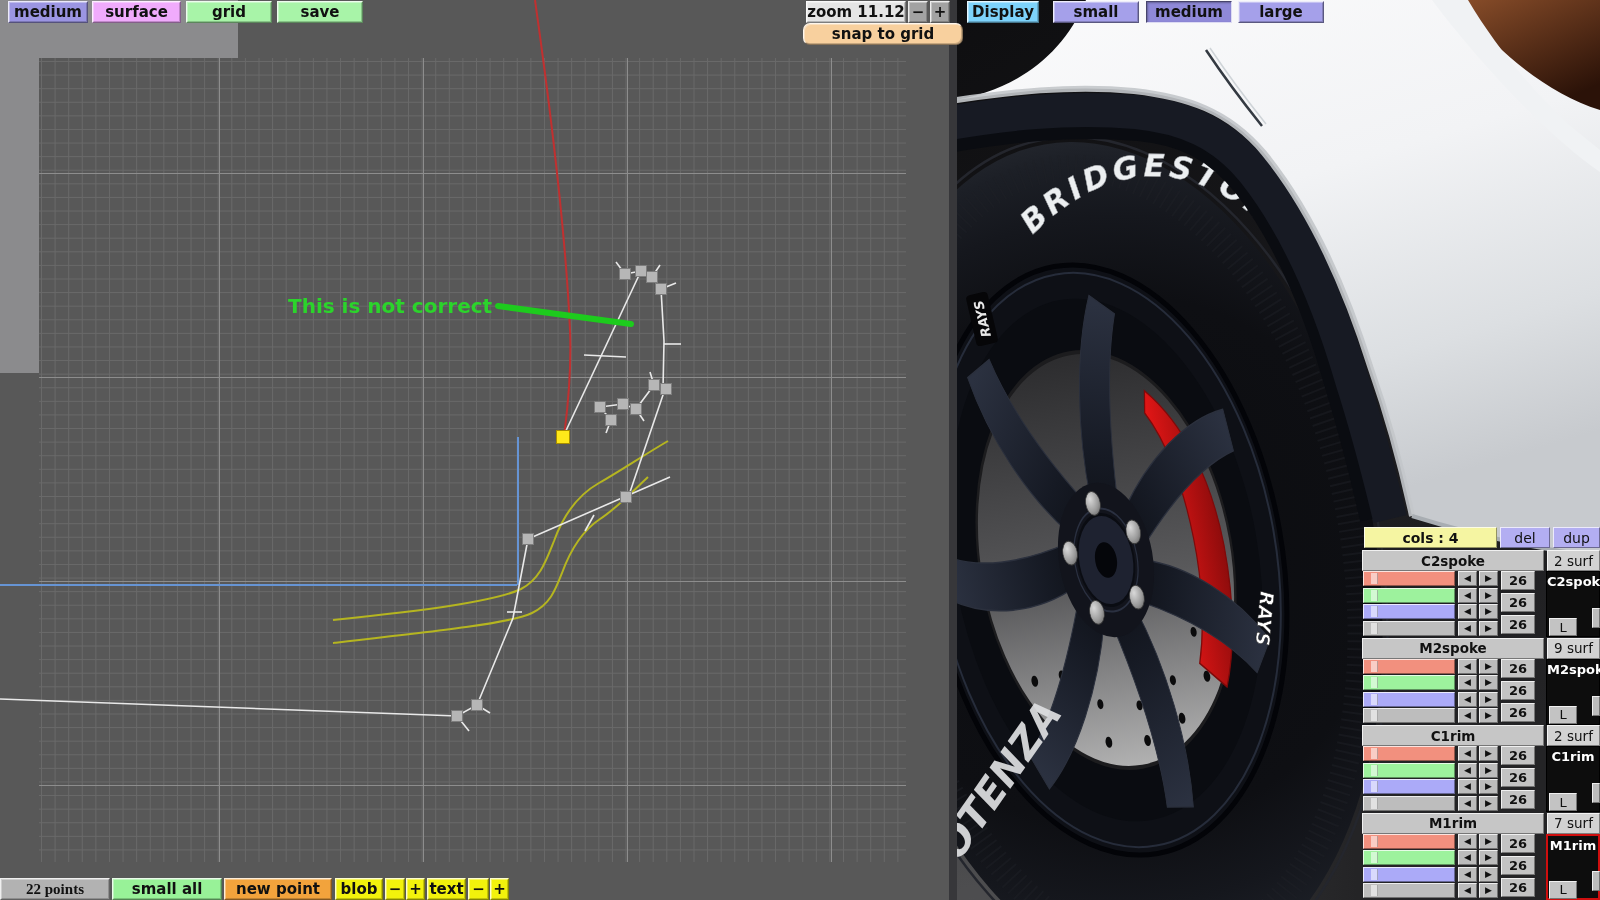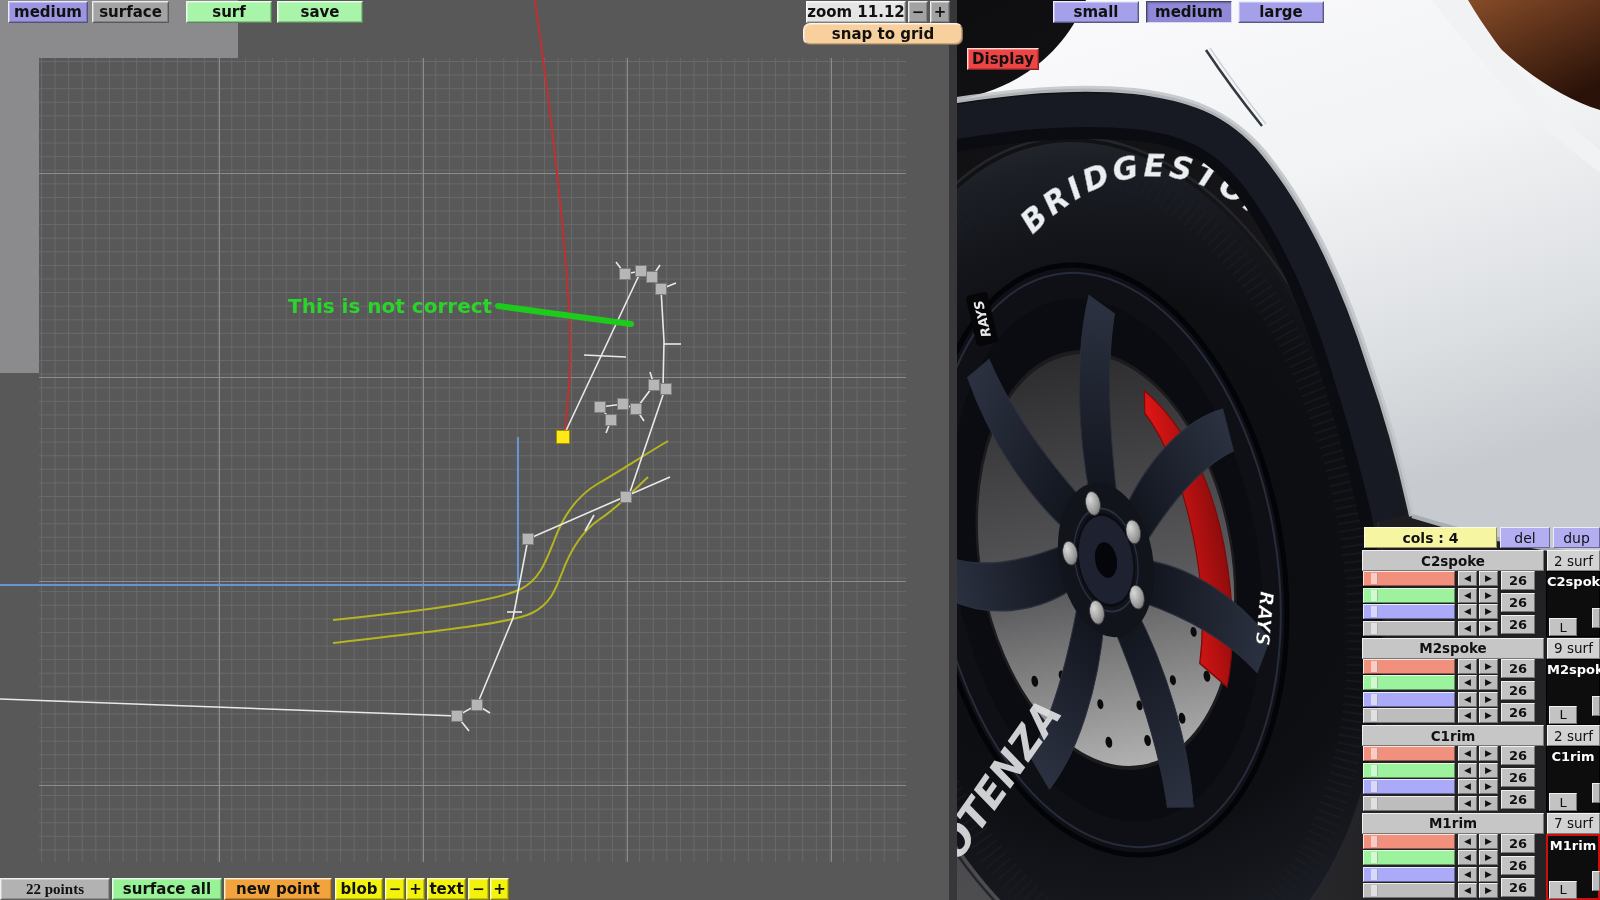--- a/index.html
+++ b/index.html
@@ -229,40 +229,40 @@
     </g>
     <rect x="556.5" y="430.5" width="13" height="13" fill="#ffe81a" stroke="#a88d00" stroke-width="1"></rect>
     <g>
       <line x1="498" y1="306" x2="631" y2="324" stroke="#1dcb1d" stroke-width="6" stroke-linecap="round"></line>
       <text x="288" y="313" font-family="DejaVu Sans, sans-serif" font-size="20" font-weight="bold" fill="#2bd42b">This is not correct</text>
     </g>
   </svg>
 
   <div id="top-toolbar">
       <div class="btn" style="left: 8px; top: 1px; width: 80px; background: rgb(155, 149, 226);">medium</div>
-      <div class="btn" style="left: 92px; top: 1px; width: 77px; background: #a3a3a3;">surface</div>
-      <div class="btn" style="left: 186px; top: 1px; width: 86px; background: rgb(168, 244, 168);">surf</div>
+      <div class="btn" style="left: 92px; top: 1px; width: 89px; background: #f0abfc;">surface</div>
+      <div class="btn" style="left: 186px; top: 1px; width: 86px; background: rgb(168, 244, 168);">grid</div>
       <div class="btn" style="left: 277px; top: 1px; width: 86px; background: rgb(168, 244, 168);">save</div>
     </div>
 
   <div class="btn" id="zoom-label" style="left:806px;top:1px;width:100px;background:#e5e5e5;">zoom 11.12</div>
   <div class="btn" id="zoom-minus" style="left:908px;top:1px;width:20px;background:#a2a2a2;">−</div>
   <div class="btn" id="zoom-plus" style="left:930px;top:1px;width:20px;background:#a2a2a2;">+</div>
   <div class="btn" id="snap" style="left:803px;top:23px;width:160px;background:#f8d09e;border-radius:7px;">snap to grid</div>
 
-  <div class="btn" id="display-label" style="left:967px;top:1px;width:72px;background:#ef4444;margin-top:47px;">Display</div>
+  <div class="btn" id="display-label" style="left:967px;top:1px;width:72px;background:#7dd3fc;">Display</div>
   <div id="display-sizes">
       <div class="btn" style="left: 1053px; top: 1px; width: 86px; background: rgb(165, 160, 234);">small</div>
       <div class="btn sel" style="left: 1146px; top: 1px; width: 86px; background: rgb(143, 137, 216);">medium</div>
       <div class="btn" style="left: 1238px; top: 1px; width: 86px; background: rgb(165, 160, 234);">large</div>
     </div>
 
   <div class="btn" id="points-count" style="left:0;top:878px;width:110px;background:#b2b2b2;font-family:Liberation Serif, serif;">22 points</div>
   <div id="bottom-buttons">
-      <div class="btn" style="left: 112px; top: 878px; width: 110px; background: rgb(152, 242, 152);">surface all</div>
+      <div class="btn" style="left: 112px; top: 878px; width: 110px; background: rgb(152, 242, 152);">small all</div>
       <div class="btn" style="left: 224px; top: 878px; width: 108px; background: rgb(242, 163, 60);">new point</div>
       <div class="btn" style="left: 335px; top: 878px; width: 48px; background: rgb(242, 242, 12);">blob</div>
       <div class="btn" style="left: 385px; top: 878px; width: 20px; background: rgb(242, 242, 12);">−</div>
       <div class="btn" style="left: 406px; top: 878px; width: 19px; background: rgb(242, 242, 12);">+</div>
       <div class="btn" style="left: 427px; top: 878px; width: 39px; background: rgb(242, 242, 12);">text</div>
       <div class="btn" style="left: 468px; top: 878px; width: 21px; background: rgb(242, 242, 12);">−</div>
       <div class="btn" style="left: 490px; top: 878px; width: 19px; background: rgb(242, 242, 12);">+</div>
     </div>
 
   <div id="panel">

